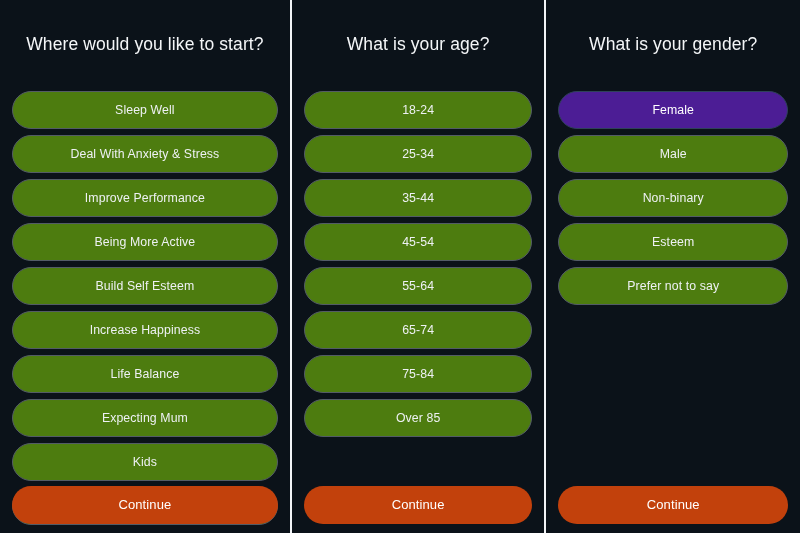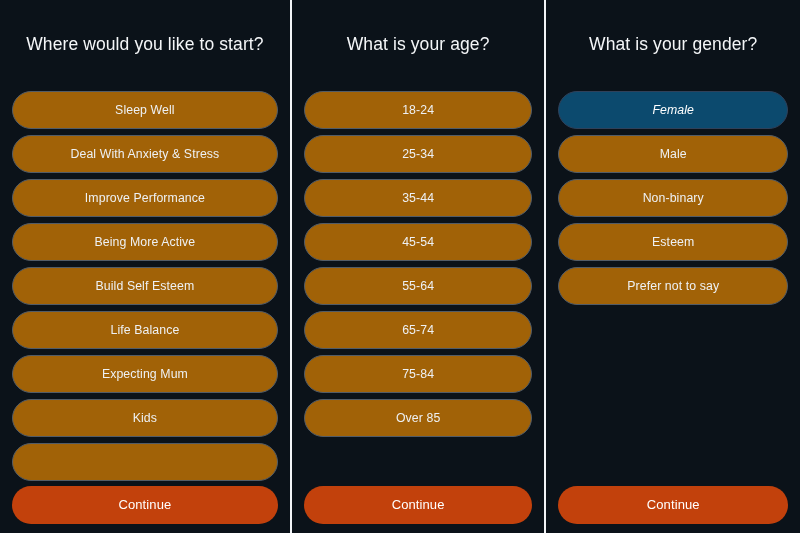--- a/index.html
+++ b/index.html
@@ -54,36 +54,35 @@
     top: 91px;
     bottom: 0;
   }
 
   .pill {
     position: relative;
     height: 38px;
     margin-bottom: 6px;
     border-radius: 19px;
     border: 1px solid #535c66;
-    background: #a16207;
+    background: #4d7c0f;
     color: #eef1f4;
     font-size: 12.3px;
     line-height: 36px;
     text-align: center;
     box-sizing: border-box;
     letter-spacing: 0.1px;
     white-space: nowrap;
     overflow: hidden;
   }
 
   .pill.selected {
-    background: #0c4a6e;
+    background: #4c1d95;
     border-color: #2f415a;
     color: #ffffff;
-    font-style: italic;
   }
 
   .continue-btn {
     position: absolute;
     left: 12px;
     right: 12px;
     bottom: 9px;
     height: 38px;
     border-radius: 19px;
     background: #c2410c;
@@ -104,20 +103,21 @@
 <div class="screens">
 
   <div class="panel panel-1">
     <div class="panel-title">Where would you like to start?</div>
     <div class="options">
         <div class="pill">Sleep Well</div>
         <div class="pill">Deal With Anxiety &amp; Stress</div>
         <div class="pill">Improve Performance</div>
         <div class="pill">Being More Active</div>
         <div class="pill">Build Self Esteem</div>
+        <div class="pill">Increase Happiness</div>
         <div class="pill">Life Balance</div>
         <div class="pill">Expecting Mum</div>
         <div class="pill">Kids</div>
         <div class="pill"></div>
       </div>
     <button class="continue-btn">Continue</button>
   </div>
 
   <div class="divider"></div>
 

